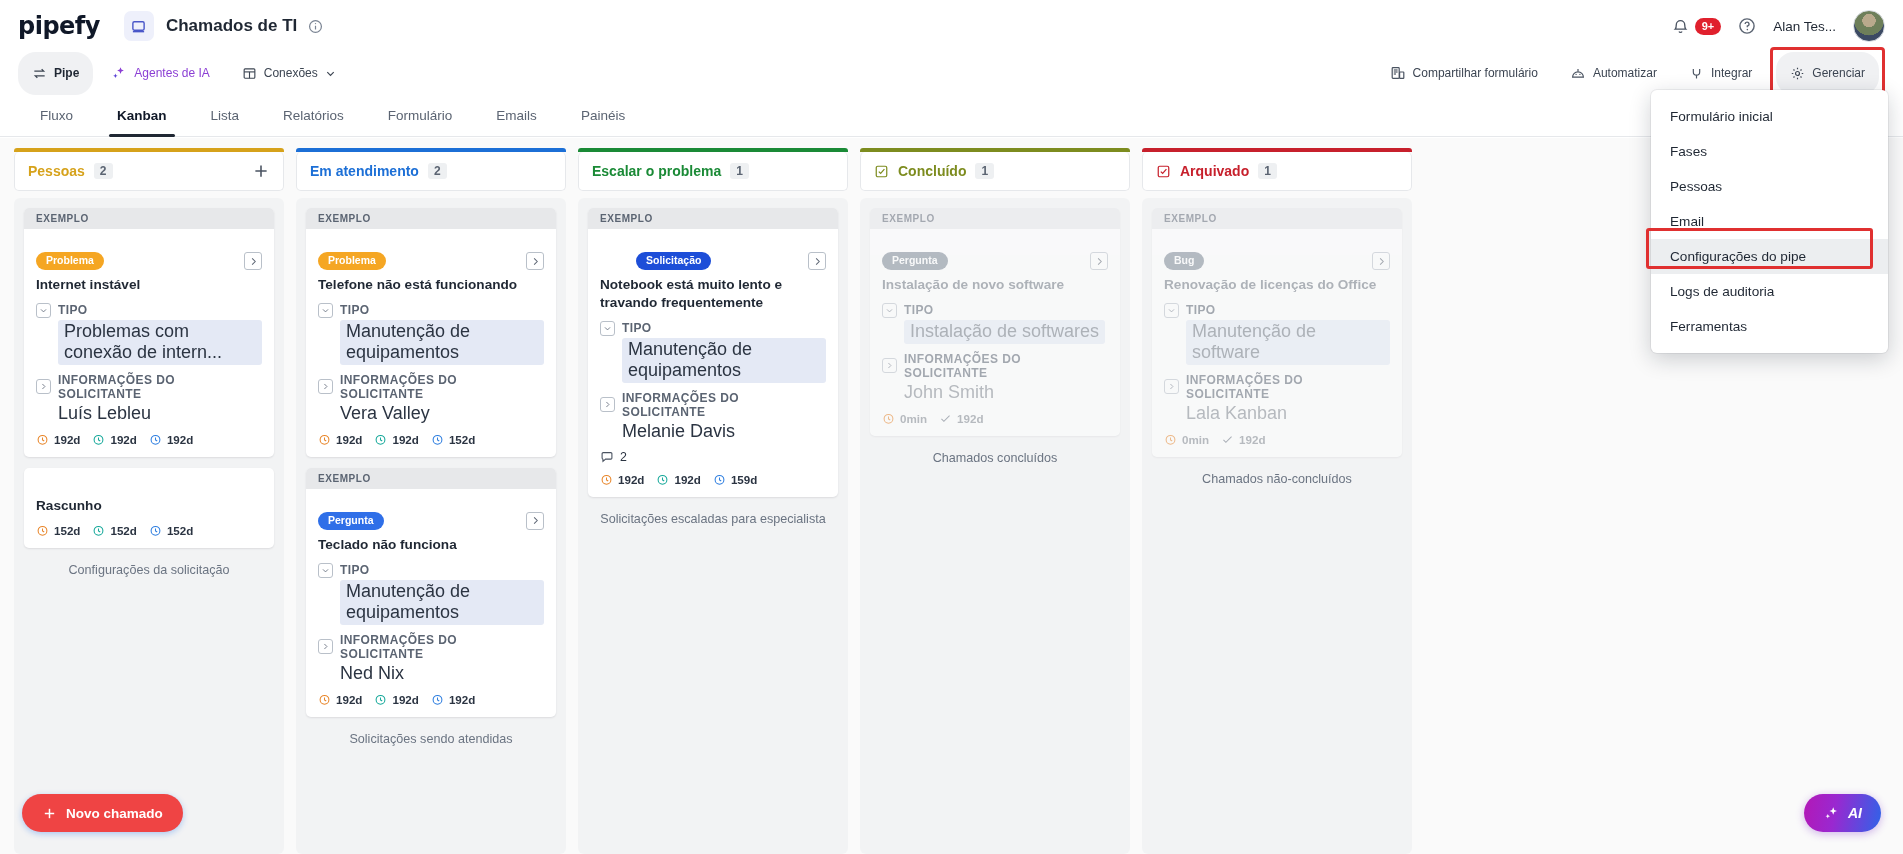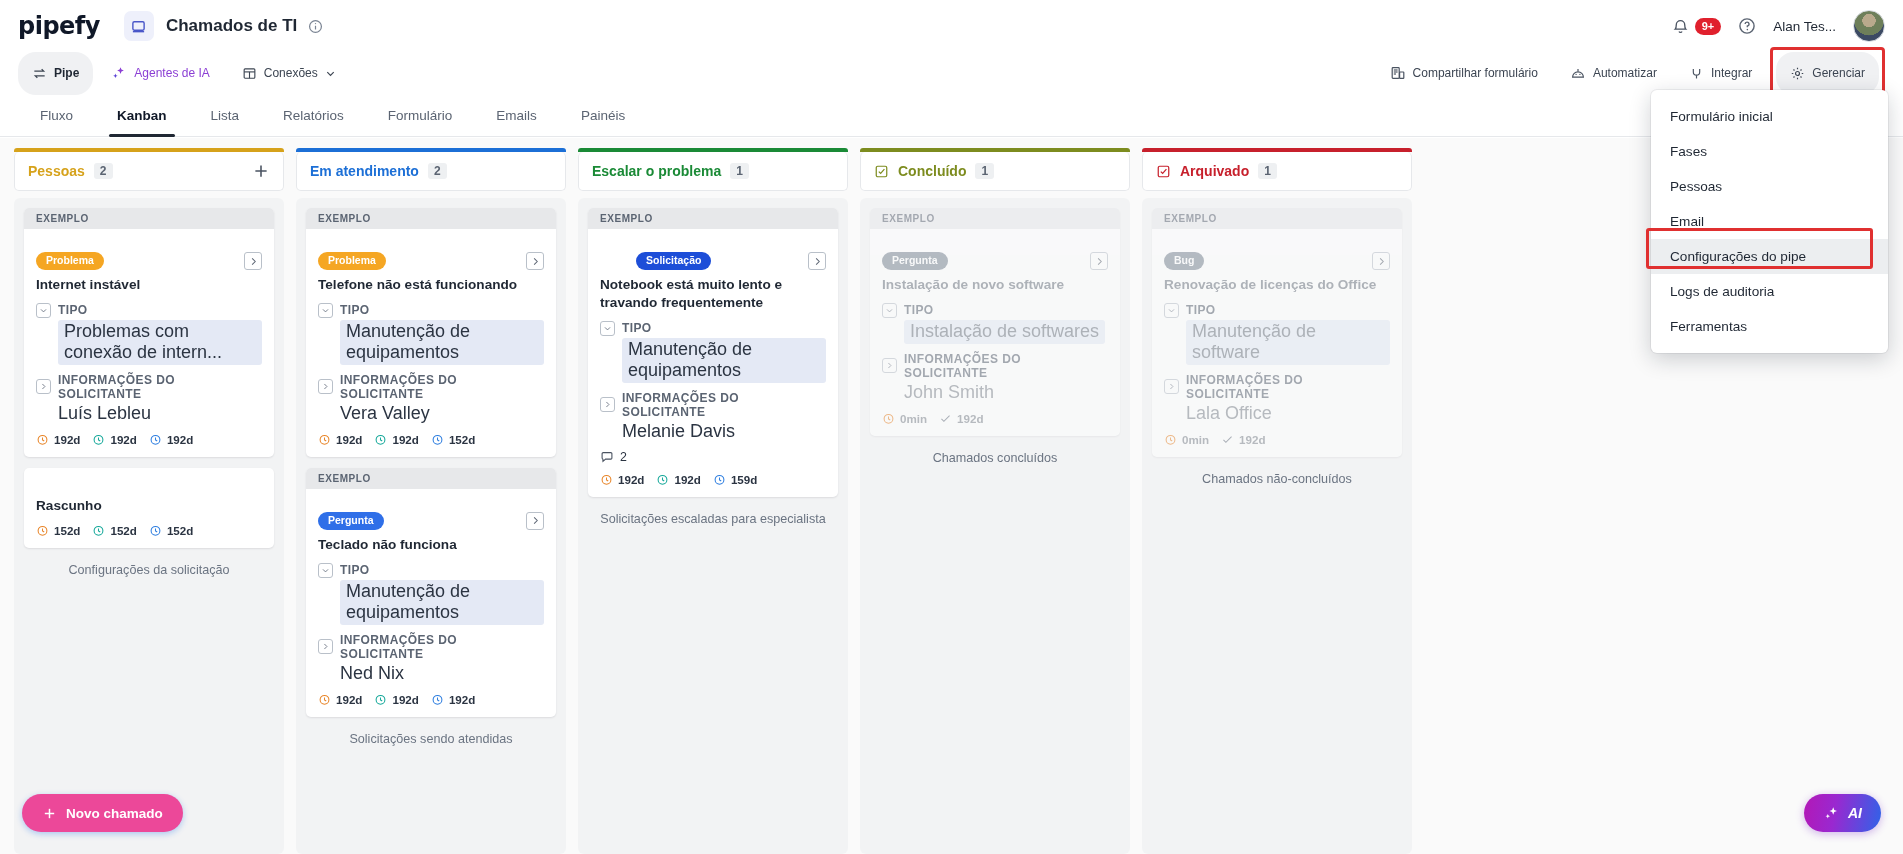--- a/index.html
+++ b/index.html
@@ -172,21 +172,21 @@
   .newphase {
     width: 270px; flex: 0 0 270px;
     border: 1px solid #d9dde2; border-radius: 5px; background: #fafafa;
     height: 39px; display: flex; align-items: center; justify-content: center;
     gap: 9px; font-size: 13.5px; color: #4a5361; cursor: pointer;
   }
 
   
   .new-item-btn {
     position: absolute; left: 22px; bottom: 22px;
-    background: #ec4899; color: #fff; font-size: 13.5px; font-weight: 600;
+    background: #ef4444; color: #fff; font-size: 13.5px; font-weight: 600;
     border-radius: 20px; height: 38px; padding: 0 20px;
     display: flex; align-items: center; gap: 9px; cursor: pointer;
     box-shadow: 0 2px 6px rgba(11,100,232,.30);
   }
   .ai-btn {
     position: absolute; right: 22px; bottom: 22px;
     background: linear-gradient(100deg, #b318b6 0%, #9a28d0 40%, #2f63e8 100%);
     color: #fff; font-size: 14px; font-weight: 700;
     border-radius: 20px; height: 38px; padding: 0 19px;
     display: flex; align-items: center; gap: 8px; cursor: pointer;
@@ -722,21 +722,21 @@
                 </div><div class="field-val hl">Manutenção de software</div></div>
               <div class="field">
                 <div class="field-head">
                   <span class="field-ico">
                     <svg width="9" height="9" viewBox="0 0 16 16" fill="none" stroke="#6b7482" stroke-width="1.6">
                       <path d="M6 3.5L10.5 8 6 12.5"></path>
                     </svg>
                   </span>
                   <span class="field-label">INFORMAÇÕES DO SOLICITANTE</span>
                 </div>
-                <div class="field-val">Lala Office</div>
+                <div class="field-val">Lala Kanban</div>
               </div>
               <div class="meta-row">
                 <span class="meta">
                   <svg width="13" height="13" viewBox="0 0 16 16" fill="none" stroke="#e8862a" stroke-width="1.3">
                     <circle cx="8" cy="8.4" r="5.4"></circle>
                     <path d="M8 5.4v3.2l2.1 1.3"></path>
                   </svg>
                   <span>0min</span>
                 </span>
                 <span class="meta">

